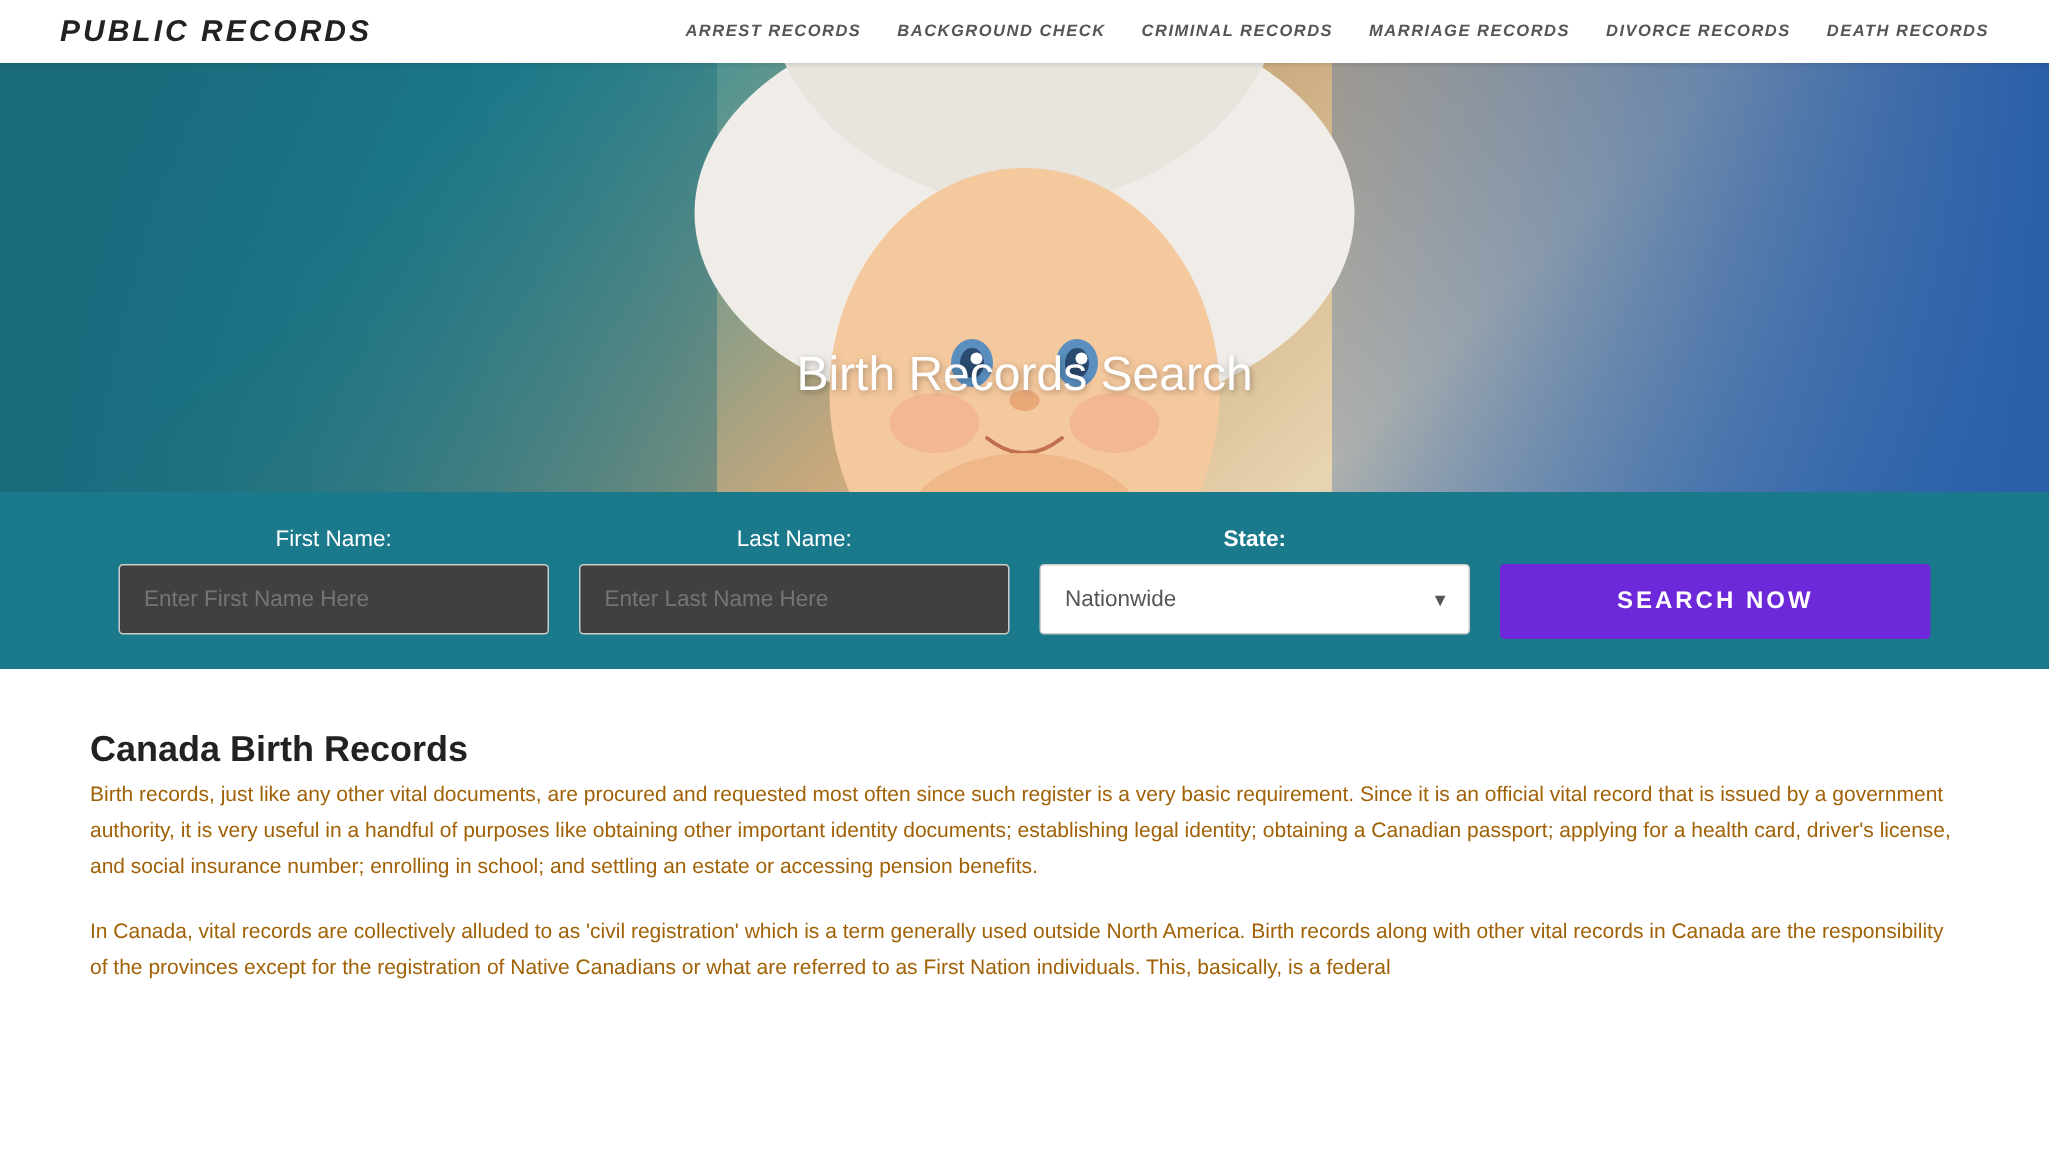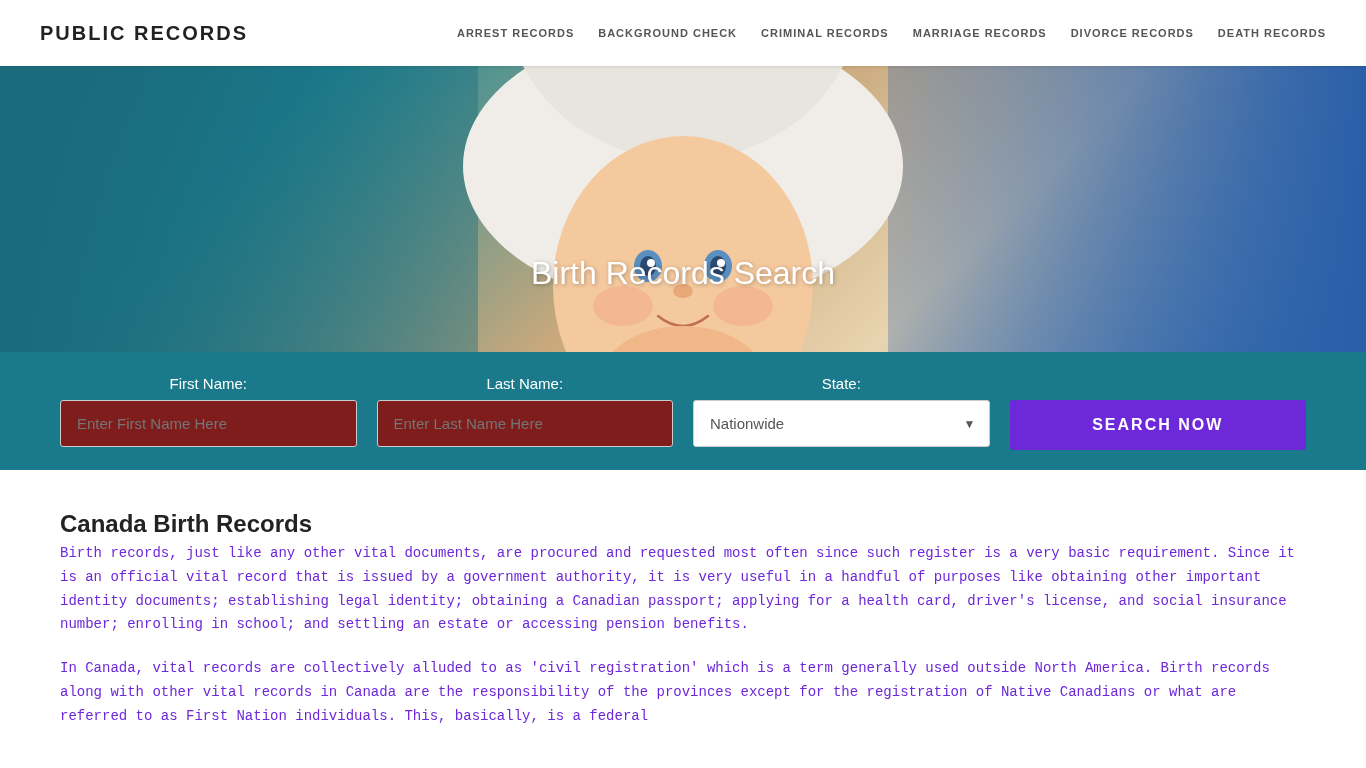--- a/index.html
+++ b/index.html
@@ -4,25 +4,26 @@
   <style>
     * { margin: 0; padding: 0; box-sizing: border-box; }
     body { font-family: 'Arial', sans-serif; background: #fff; width: 1366px; }
 
     
     header {
       display: flex;
       align-items: center;
       justify-content: space-between;
       padding: 12px 40px;
-      height: 66px;
+      height: 42px;
       background: #fff;
       box-shadow: 0 1px 3px rgba(0,0,0,0.1);
       position: relative;
       z-index: 10;
+      font-style: italic;
     }
     .site-title {
       font-size: 20px;
       font-weight: 900;
       letter-spacing: 2px;
       color: #222;
       text-transform: uppercase;
     }
     nav {
       display: flex;
@@ -74,21 +75,21 @@
       font-size: 32px;
       font-weight: 400;
       white-space: nowrap;
       text-shadow: 1px 1px 4px rgba(0,0,0,0.3);
       z-index: 5;
     }
 
     
     .search-bar {
       background: #1a7a8c;
-      padding: 20px 60px;
+      padding: 20px 79px;
       display: flex;
       align-items: center;
       gap: 20px;
     }
     .search-field {
       display: flex;
       flex-direction: column;
       gap: 8px;
       flex: 1;
     }
@@ -98,33 +99,33 @@
       font-weight: 500;
       text-align: center;
     }
     .search-field input, .search-field select {
       width: 100%;
       padding: 14px 16px;
       font-size: 15px;
       color: #aaa;
       border: 1px solid #ccc;
       border-radius: 3px;
-      background: #7f1d1d;
+      background: #404040;
       outline: none;
     }
     .state-field {
       display: flex;
       flex-direction: column;
       gap: 8px;
       flex: 1;
     }
     .state-field label {
       color: #fff;
       font-size: 15px;
-      font-weight: 400;
+      font-weight: 700;
       text-align: center;
     }
     .state-select-wrapper {
       position: relative;
     }
     .state-select-wrapper select {
       width: 100%;
       padding: 14px 16px;
       font-size: 15px;
       color: #555;
@@ -174,23 +175,22 @@
     }
     .content h2 {
       font-size: 24px;
       font-weight: 800;
       color: #222;
       margin-bottom: 4px;
     }
     .content p {
       font-size: 14px;
       line-height: 1.7;
-      color: #6d28d9;
+      color: #a16207;
       margin-bottom: 20px;
-      font-family: Liberation Mono, monospace;
     }
   </style>
 </head>
 <body>
 
 <header>
   <div class="site-title">PUBLIC RECORDS</div>
   <nav>
 
   <a href="#">ARREST RECORDS</a>

